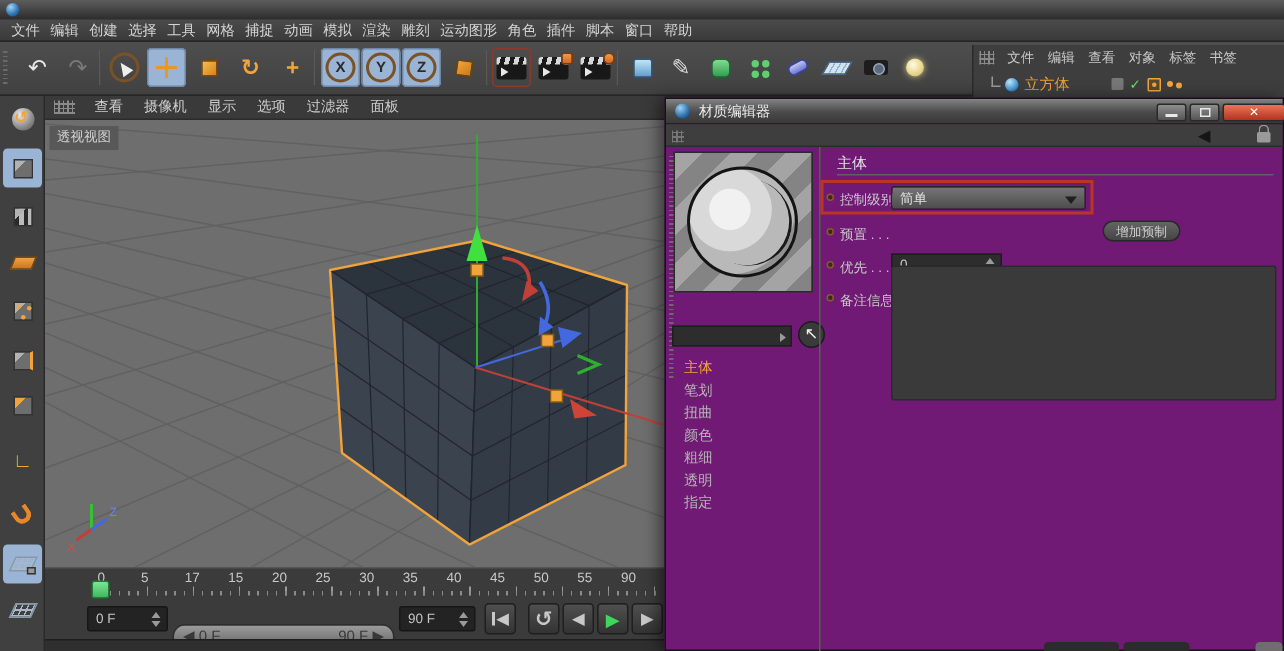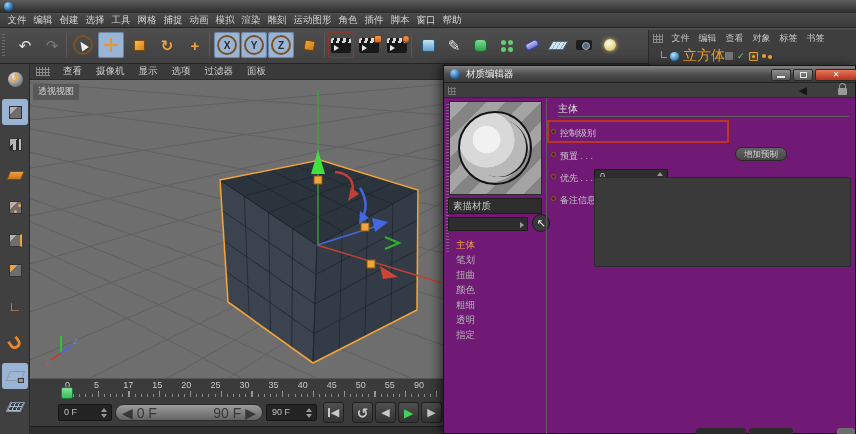--- a/index.html
+++ b/index.html
@@ -46,21 +46,21 @@
   .glight{position:relative;width:12px;height:12px;border-radius:50%;background:radial-gradient(circle at 40% 35%,#fffbe2,#e5d488 60%,#b9a75a);box-shadow:0 0 4px #d8c878;}
 
   
   .omgr{position:absolute;left:648px;top:30px;width:208px;height:35px;background:#3e3e3e;border-left:1px solid #2a2a2a;}
   .omgr-menus{display:flex;align-items:center;height:17px;padding-left:18px;}
   .omgr-menus span{font-size:9px;color:#c8c8c8;padding:0 4.5px;}
   .om-grip{position:absolute;left:4px;top:4px;width:10px;height:9px;background:repeating-linear-gradient(0deg,#8a8a8a 0 1px,transparent 1px 3px),repeating-linear-gradient(90deg,#8a8a8a 0 1px,transparent 1px 3px);}
   .om-row{position:absolute;left:0;top:18px;width:208px;height:16px;display:flex;align-items:center;}
   .om-tree{width:6px;height:7px;border-left:1px solid #999;border-bottom:1px solid #999;margin:0 3px 4px 12px;}
   .om-sphere{width:9px;height:9px;border-radius:50%;background:radial-gradient(circle at 35% 30%,#bfe6f8,#3a8fd0 65%,#1a4a80);margin-right:4px;}
-  .om-name{font-size:14px;color:#f0a030;margin-right:0;}
+  .om-name{font-size:10px;color:#f0a030;margin-right:28px;}
   .om-sq{width:8px;height:8px;background:#777;border-radius:1px;margin-right:4px;}
   .om-chk{font-size:9px;color:#6fdc6f;margin-right:4px;line-height:1;}
   .om-tag{width:9px;height:9px;border:1px solid #f2a43c;border-radius:1px;background:#5a4a30;position:relative;margin-right:4px;}
   .om-tag::after{content:"";position:absolute;left:2px;top:2px;width:3px;height:3px;background:#f2a43c;border-radius:50%;}
   .om-dots{width:4px;height:4px;border-radius:50%;background:#f2a43c;box-shadow:6px 1px 0 #f2a43c;}
 
   
   .palette{position:absolute;left:0;top:64px;width:30px;height:370px;background:#404040;border-right:1px solid #2a2a2a;}
   .pb{position:absolute;left:2px;width:26px;height:26px;border-radius:3px;display:flex;align-items:center;justify-content:center;}
   .pb.active{background:#99b4d4;}
@@ -90,21 +90,21 @@
   .ruler-ticks{display:flex;padding-left:35px;}
   .ruler-ticks span{width:30.75px;font-size:9px;color:#c8c8c8;padding-top:1px;}
   .ruler-major{position:absolute;left:37px;top:12px;width:372px;height:6px;background:repeating-linear-gradient(90deg,#9a9a9a 0 1px,transparent 1px 30.75px);}
   .ruler-minor{position:absolute;left:37px;top:15px;width:372px;height:3px;background:repeating-linear-gradient(90deg,#8a8a8a 0 1px,transparent 1px 6.15px);}
   .marker{position:absolute;left:31px;top:8px;width:12px;height:12px;background:linear-gradient(#7fe397,#3fb85f);border:1px solid #1f7a35;border-radius:2px;}
   .transport{position:absolute;left:30px;top:400px;width:413px;height:26px;background:#3b3b3b;}
   .tfield{position:absolute;top:4px;height:17px;background:#232323;border:1px solid #161616;border-radius:2px;color:#c4c4c4;font-size:9px;line-height:15px;padding-left:5px;}
   .spin{position:absolute;right:3px;top:3px;width:7px;height:10px;}
   .spin::before{content:"";position:absolute;top:0;left:0;border-left:3.5px solid transparent;border-right:3.5px solid transparent;border-bottom:4px solid #9a9a9a;}
   .spin::after{content:"";position:absolute;bottom:0;left:0;border-left:3.5px solid transparent;border-right:3.5px solid transparent;border-top:4px solid #9a9a9a;}
-  .rslider{position:absolute;left:85px;top:4px;width:148px;height:17px;background:linear-gradient(180deg,#9c9c9c,#646464);border:1px solid #2e2e2e;border-radius:9px;font-size:14px;color:#383838;line-height:16px;}
+  .rslider{position:absolute;left:85px;top:16px;width:148px;height:17px;background:linear-gradient(180deg,#9c9c9c,#646464);border:1px solid #2e2e2e;border-radius:9px;font-size:10px;color:#383838;line-height:16px;}
   .rslider .l{position:absolute;left:6px;}
   .rslider .r{position:absolute;right:6px;}
   .tbtn{position:absolute;top:2px;width:21px;height:21px;background:linear-gradient(180deg,#4f4f4f,#333);border:1px solid #1f1f1f;border-radius:3px;display:flex;align-items:center;justify-content:center;color:#c8c8c8;font-size:11px;}
   .tbtn .bar{width:2px;height:9px;background:#c8c8c8;margin-right:1px;}
   .tbtn.play{color:#3fd65c;font-size:12px;}
   .bottomstrip{position:absolute;left:30px;top:426px;width:413px;height:8px;background:#2f2f2f;border-top:1px solid #1e1e1e;}
 
   
   .dlg{position:absolute;left:443px;top:65px;width:413px;height:369px;background:#701a75;border:1px solid #141414;box-shadow:-4px 0 10px rgba(0,0,0,.5);}
   .dlg-title{position:absolute;left:0;top:0;width:100%;height:17px;background:linear-gradient(#838383,#4a4a4a 55%,#3a3a3a);border-bottom:1px solid #222;}
@@ -468,21 +468,20 @@
     <div class="dlg-toolbar">
       <div class="grip" style="left:4px;top:4px;width:8px;height:8px;background:repeating-linear-gradient(0deg,#777 0 1px,transparent 1px 3px),repeating-linear-gradient(90deg,#777 0 1px,transparent 1px 3px);"></div>
       <span class="back">◀</span>
       <span class="dlock"></span>
     </div>
 
     <div class="preview">
       <div class="psphere"></div>
     </div>
     <div class="dgrip"></div>
-    <div class="namefield">素描材质</div>
     <div class="ddmini"></div>
     <div class="circlebtn">
         <span>↖</span>
       </div>
     <div class="channels">
       <div class="active">主体</div>
       <div>笔划</div>
       <div>扭曲</div>
       <div>颜色</div>
       <div>粗细</div>
@@ -490,20 +489,21 @@
       <div>指定</div>
     </div>
     <div class="vdiv"></div>
 
     <div class="sec-title">主体</div>
     <div class="sec-rule"></div>
 
     <div class="annot"></div>
     <span class="bullet" style="left:107px;top:63px;"></span>
     <span class="rowlabel" style="left:116px;top:61px;font-family:Liberation Mono, monospace;">控制级别</span>
+    <div class="dropdown" style="left:150px;top:58px;"><span>简单</span></div>
 
     <span class="bullet" style="left:107px;top:86px;"></span>
     <span class="rowlabel" style="left:116px;top:84px;">预置 . . .</span>
     <div class="mbtn" style="left:291px;top:81px;">增加预制</div>
 
     <span class="bullet" style="left:107px;top:108px;"></span>
     <span class="rowlabel" style="left:116px;top:106px;">优先 . . .</span>
     <div class="numfield" style="left:150px;top:103px;"><span>0</span><span class="spin" style="top:2px;"></span></div>
 
     <span class="bullet" style="left:107px;top:130px;"></span>

